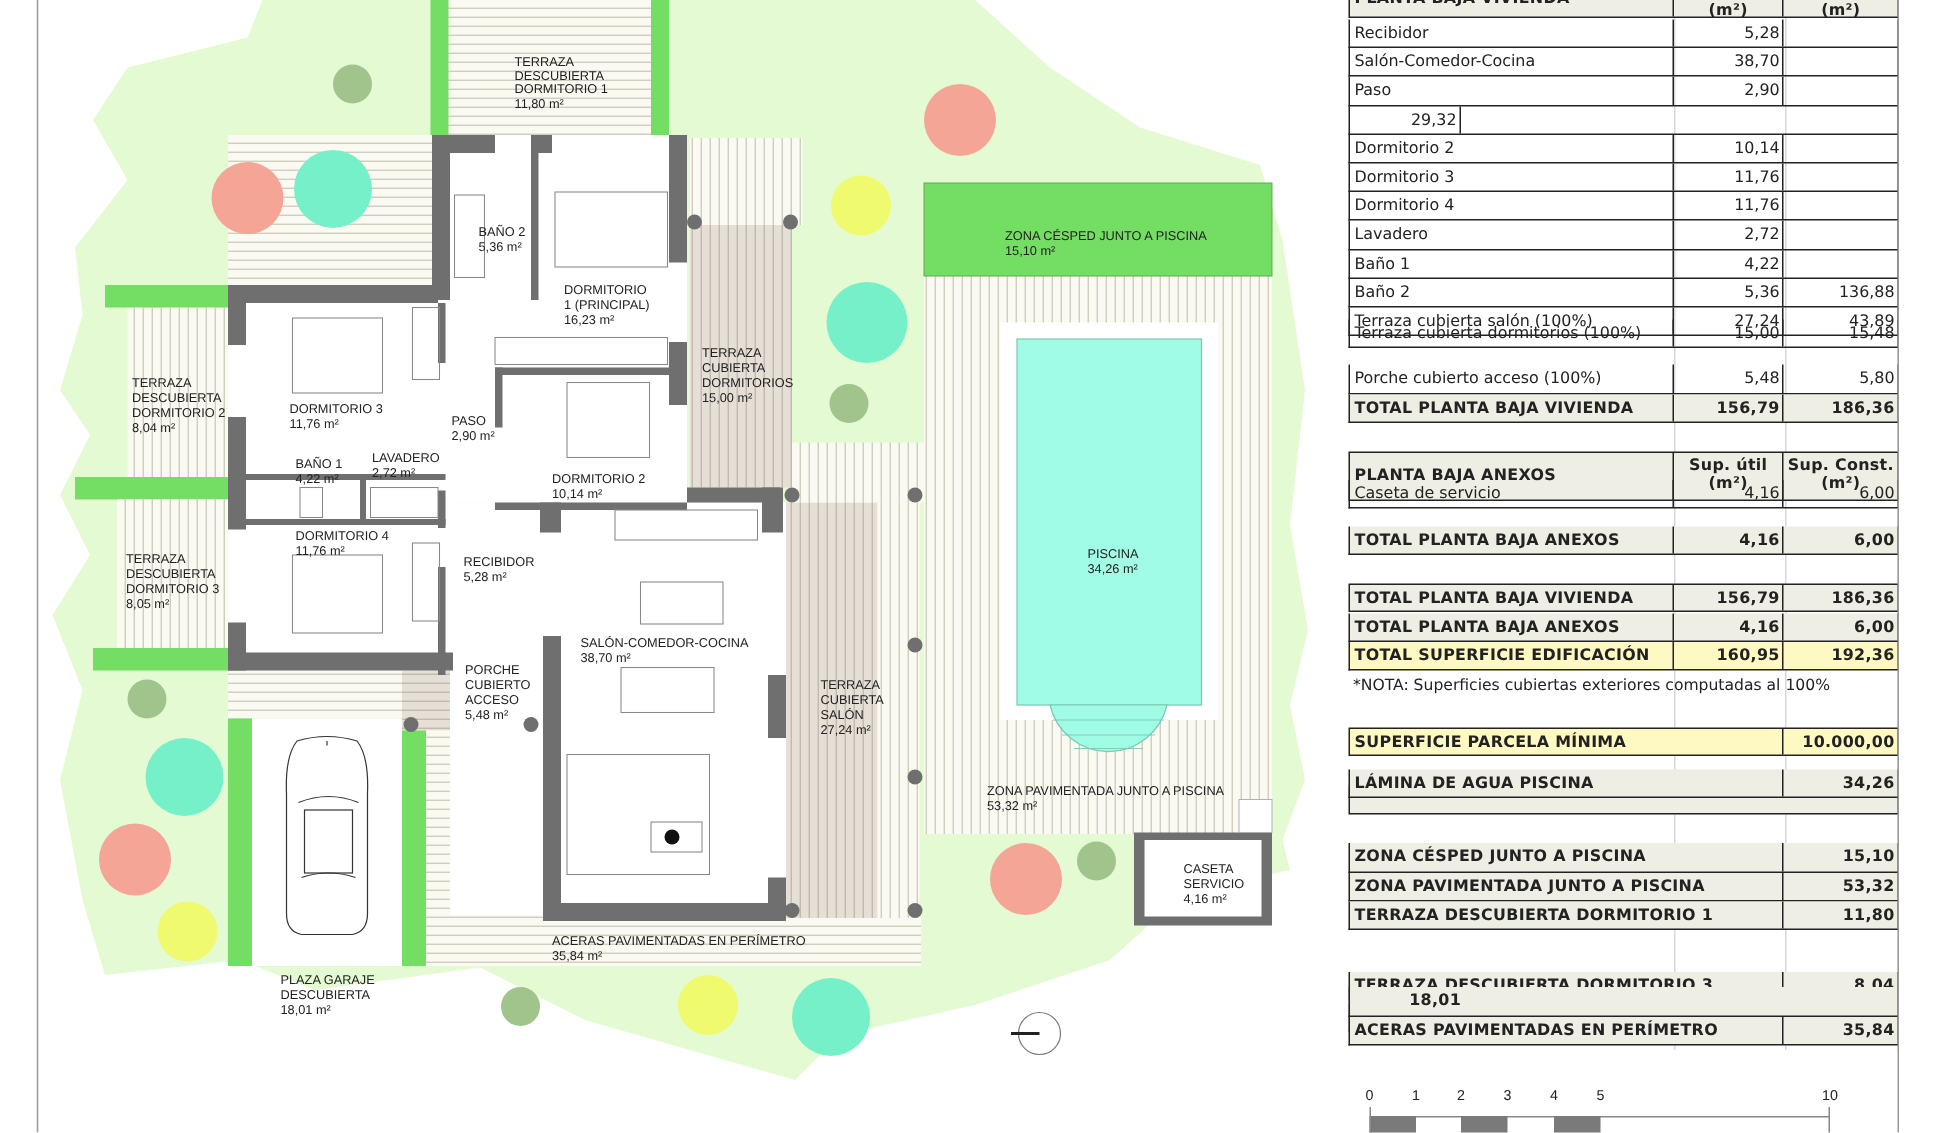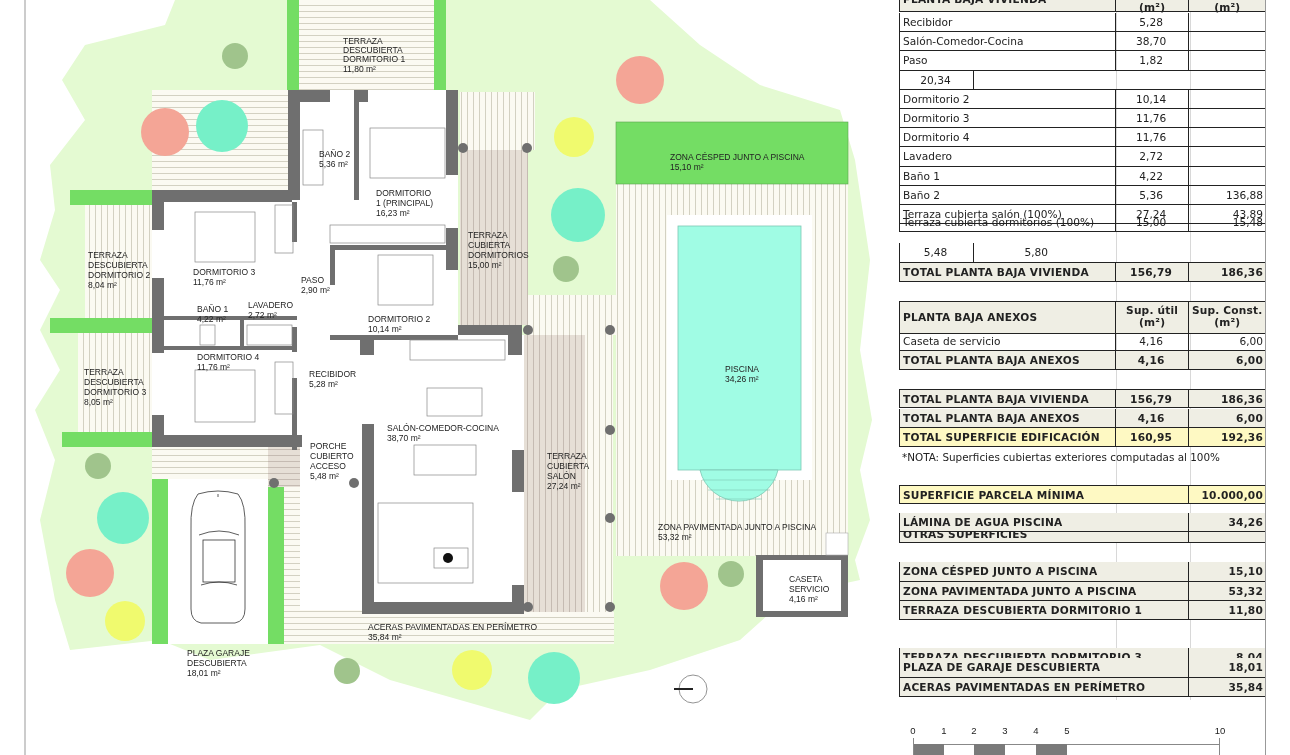--- a/index.html
+++ b/index.html
@@ -9,21 +9,21 @@
   #plan { position: absolute; left: 0; top: 0; width: 890px; height: 755px; }
   .lbl { font-family: "Liberation Sans", sans-serif; font-size: 8.5px; fill: #222; }
 
   
   #tables { position: absolute; left: 899px; top: 0; width: 367px; height: 755px;
             font-family: "DejaVu Sans", sans-serif; font-size: 10.6px; color: #222; }
   .grid-bg { position: absolute; left: 0; top: 0; width: 367px; height: 700px; }
   .grid-bg .vl { position: absolute; top: 0; bottom: 0; width: 1px; background: #d8d8d8; }
   .row { position: absolute; left: 0; width: 367px; display: flex; height: 19.2px; }
   .row .c1 { width: 217px; padding-left: 3px; line-height: 19px; white-space: nowrap; overflow: hidden; }
-  .row .c2 { width: 74px; text-align: center; padding-right: 2px; line-height: 19px; }
+  .row .c2 { width: 74px; text-align: right; padding-right: 2px; line-height: 19px; }
   .row .c3 { width: 76px; text-align: right; padding-right: 2px; line-height: 19px; }
   .b { border: 1.4px solid #222; }
   .bx { border-left: 1.4px solid #222; border-right: 1.4px solid #222; border-bottom: 1.4px solid #222; }
   .bold { font-weight: bold; letter-spacing: 0.2px; }
   .beige { background: #efeee4; }
   .blue { background: #fef9c3; }
   .sep { border-right: 1.4px solid #222; }
   .note { position: absolute; left: 3px; font-size: 10.4px; color: #222; }
   .hdr2 { text-align: center !important; font-weight: bold; line-height: 12px !important; padding-top: 2px; padding-right: 0 !important; }
 
@@ -314,25 +314,25 @@
         <div class="c2 sep">5,28</div>
         <div class="c3"></div>
       </div>
     <div class="row bx" style="top:32.2px">
         <div class="c1 sep">Salón-Comedor-Cocina</div>
         <div class="c2 sep">38,70</div>
         <div class="c3"></div>
       </div>
     <div class="row bx" style="top:51.4px">
         <div class="c1 sep">Paso</div>
-        <div class="c2 sep">1,82</div>
+        <div class="c2 sep">2,90</div>
         <div class="c3"></div>
       </div>
     <div class="row bx" style="top:70.6px">
-        <div class="c2 sep">20,34</div>
+        <div class="c2 sep">29,32</div>
         <div class="c3"></div>
       </div>
     <div class="row bx" style="top:89.8px">
         <div class="c1 sep">Dormitorio 2</div>
         <div class="c2 sep">10,14</div>
         <div class="c3"></div>
       </div>
     <div class="row bx" style="top:109px">
         <div class="c1 sep">Dormitorio 3</div>
         <div class="c2 sep">11,76</div>
@@ -362,20 +362,21 @@
         <div class="c1 sep">Terraza cubierta salón (100%)</div>
         <div class="c2 sep">27,24</div>
         <div class="c3">43,89</div>
       </div>
     <div class="row bx" style="top:213px">
         <div class="c1 sep">Terraza cubierta dormitorios (100%)</div>
         <div class="c2 sep">15,00</div>
         <div class="c3">15,48</div>
       </div>
     <div class="row bx" style="top:243.4px">
+        <div class="c1 sep">Porche cubierto acceso (100%)</div>
         <div class="c2 sep">5,48</div>
         <div class="c3">5,80</div>
       </div>
     <div class="row bx beige bold" style="top:262.6px">
         <div class="c1 sep">TOTAL PLANTA BAJA VIVIENDA</div>
         <div class="c2 sep">156,79</div>
         <div class="c3">186,36</div>
       </div>
   </div>
 
@@ -383,21 +384,21 @@
     <div class="c1 sep" style="line-height:31px;">PLANTA BAJA ANEXOS</div>
     <div class="c2 sep hdr2">
       <div>Sup. útil</div>
       <div>(m²)</div>
     </div>
     <div class="c3 hdr2">
       <div>Sup. Const.</div>
       <div>(m²)</div>
     </div>
   </div>
-  <div class="row bx" style="top:332px">
+  <div class="row bx" style="top:320px">
       <div class="c1 sep">Caseta de servicio</div>
       <div class="c2 sep">4,16</div>
       <div class="c3">6,00</div>
     </div>
   <div class="row bx beige bold" style="top:351px">
       <div class="c1 sep">TOTAL PLANTA BAJA ANEXOS</div>
       <div class="c2 sep">4,16</div>
       <div class="c3">6,00</div>
     </div>
 
@@ -417,21 +418,20 @@
       <div class="c3">192,36</div>
     </div>
   <div class="note" style="top:451px">*NOTA: Superficies cubiertas exteriores computadas al 100%</div>
 
   <div class="row b blue bold" style="top:485px">
       <div class="c1 sep" style="width:291px">SUPERFICIE PARCELA MÍNIMA</div>
       <div class="c3">10.000,00</div>
     </div>
 
   <div class="row b beige bold" style="top:524px">
-      <div class="c1 sep" style="width:291px">OTRAS SUPERFICIES</div>
       <div class="c3"></div>
     </div>
   <div class="row bx beige bold" style="top:513px">
       <div class="c1 sep" style="width:291px">LÁMINA DE AGUA PISCINA</div>
       <div class="c3">34,26</div>
     </div>
   <div class="row bx beige bold" style="top:562.4px">
       <div class="c1 sep" style="width:291px">ZONA CÉSPED JUNTO A PISCINA</div>
       <div class="c3">15,10</div>
     </div>
@@ -445,21 +445,20 @@
     </div>
   <div class="row bx beige bold" style="top:648px">
       <div class="c1 sep" style="width:291px">TERRAZA DESCUBIERTA DORMITORIO 3</div>
       <div class="c3">8,04</div>
     </div>
   <div class="row bx beige bold" style="top:669px">
       <div class="c1 sep" style="width:291px">TERRAZA DESCUBIERTA DORMITORIO 4</div>
       <div class="c3">8,05</div>
     </div>
   <div class="row bx beige bold" style="top:658.4px">
-      <div class="c1 sep" style="width:291px">PLAZA DE GARAJE DESCUBIERTA</div>
       <div class="c3">18,01</div>
     </div>
   <div class="row bx beige bold" style="top:677.6px">
       <div class="c1 sep" style="width:291px">ACERAS PAVIMENTADAS EN PERÍMETRO</div>
       <div class="c3">35,84</div>
     </div>
 </div>
 
 <div style="position:absolute;left:1265px;top:0;width:1px;height:755px;background:#999;"></div>
 

